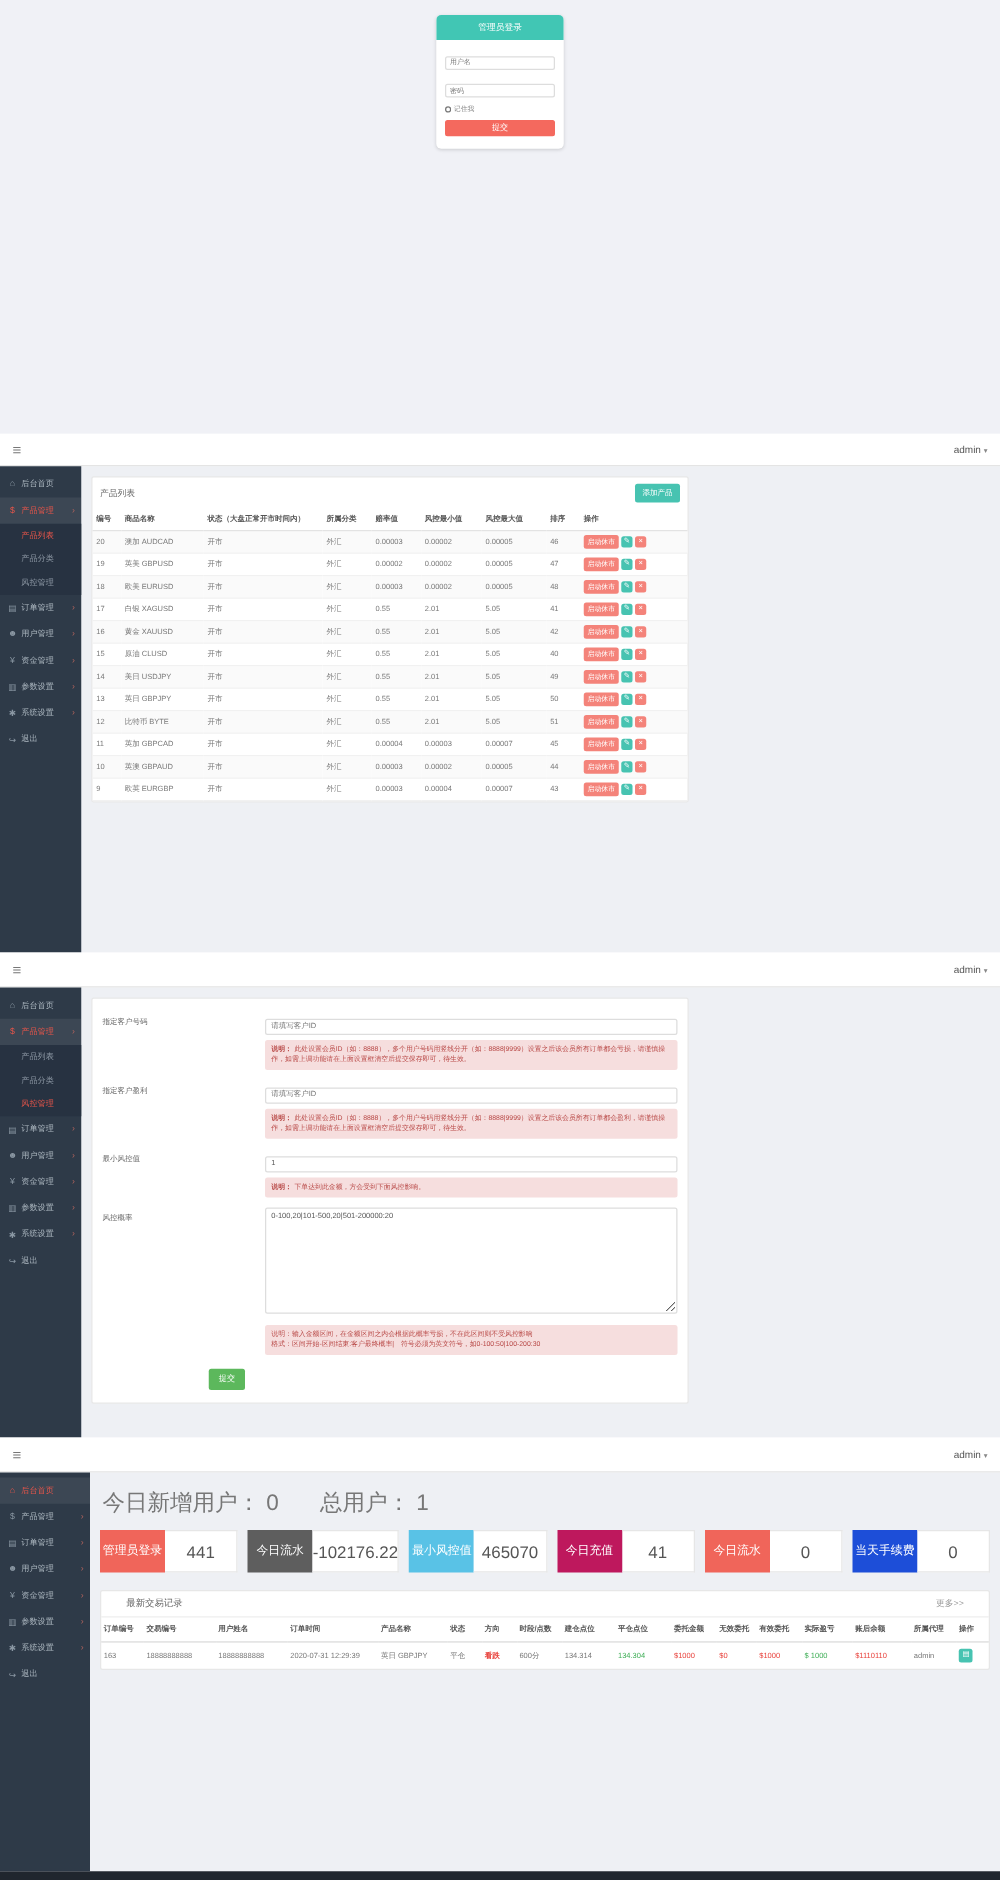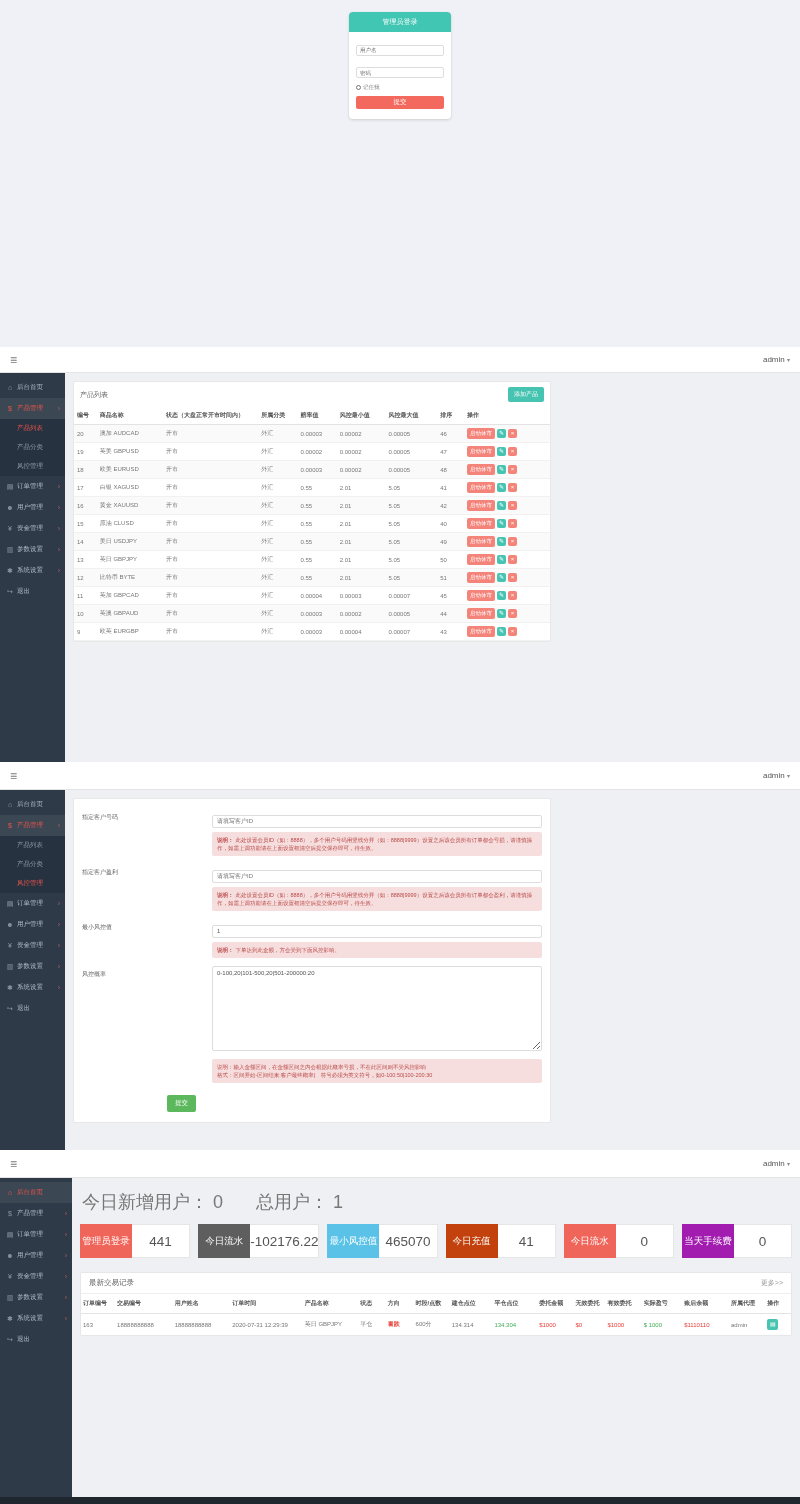--- a/index.html
+++ b/index.html
@@ -69,21 +69,21 @@
   
   .s4 { height:347px; }
   .s4 .topbar { height:28px; }
   .dash-head { font-size:18px; color:#777; margin:4px 0 10px 2px; }
   .dash-head b { font-weight:normal; margin-right:28px; }
   .stats { display:flex; gap:8px; margin-bottom:14px; }
   .stat-card { flex:1; display:flex; height:34px; }
   .stat-label { width:52px; flex:none; color:#fff; font-size:9.5px; line-height:1.15; display:flex; align-items:center; justify-content:center; text-align:center; padding:2px; }
   .stat-value { flex:1; background:#fff; border:1px solid #e6e6e6; border-left:none; display:flex; align-items:center; justify-content:center; font-size:13.5px; color:#555; white-space:nowrap; overflow:hidden; }
   .panel.recent { width:100%; }
-  .recent-head { display:flex; justify-content:space-between; padding:5px 8px; border-bottom:1px solid #eee; }
+  .recent-head { display:flex; justify-content:space-between; padding:5px 20px; border-bottom:1px solid #eee; }
   .recent-title { font-size:7.5px; color:#666; }
   .more-link { font-size:7px; color:#999; cursor:pointer; }
   table.recent-grid { width:100%; border-collapse:collapse; table-layout:fixed; }
   table.recent-grid th { font-size:6px; color:#555; text-align:left; padding:5px 2px; border-bottom:1px solid #e3e3e3; white-space:nowrap; overflow:hidden; }
   table.recent-grid td { font-size:6px; color:#777; padding:5px 2px; white-space:nowrap; overflow:hidden; }
   .red { color:#e8403a !important; }
   .green { color:#3fae57 !important; }
   .bold { font-weight:bold; }
   .btn-detail { display:inline-block; background:#47c3b1; color:#fff; font-size:6px; width:11px; height:11px; line-height:11px; text-align:center; border-radius:2px; cursor:pointer; }
 
@@ -484,29 +484,29 @@
             </div>
             <div class="stat-card">
               <div class="stat-label" style="background:#5e5e5e">今日流水</div>
               <div class="stat-value">-102176.22</div>
             </div>
             <div class="stat-card">
               <div class="stat-label" style="background:#59c2e6">最小风控值</div>
               <div class="stat-value">465070</div>
             </div>
             <div class="stat-card">
-              <div class="stat-label" style="background:#c2410c">今日充值</div>
+              <div class="stat-label" style="background:#be185d">今日充值</div>
               <div class="stat-value">41</div>
             </div>
             <div class="stat-card">
               <div class="stat-label" style="background:#f0655a">今日流水</div>
               <div class="stat-value">0</div>
             </div>
             <div class="stat-card">
-              <div class="stat-label" style="background:#a21caf">当天手续费</div>
+              <div class="stat-label" style="background:#1d4ed8">当天手续费</div>
               <div class="stat-value">0</div>
             </div>
           </div>
         <div class="panel recent">
           <div class="recent-head">
             <span class="recent-title">最新交易记录</span>
             <span class="more-link">更多&gt;&gt;</span>
           </div>
           <table class="recent-grid">
             <colgroup>

